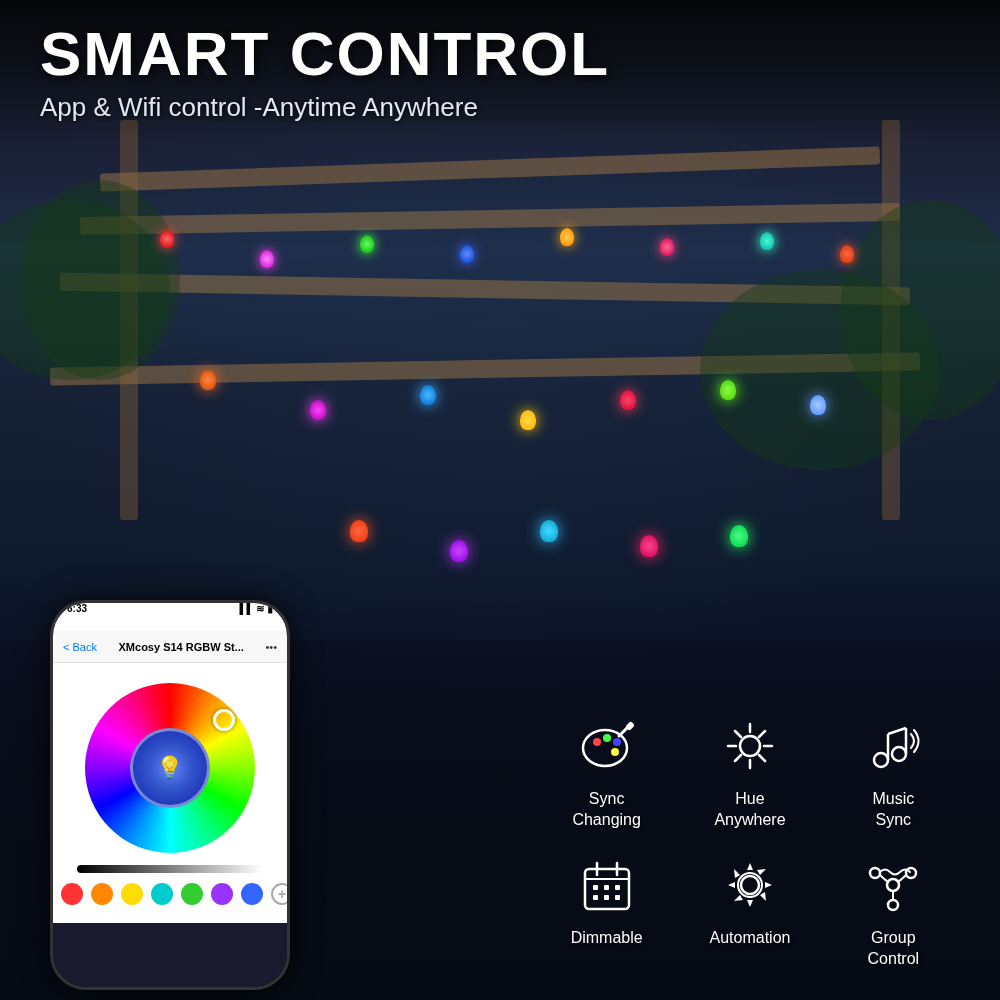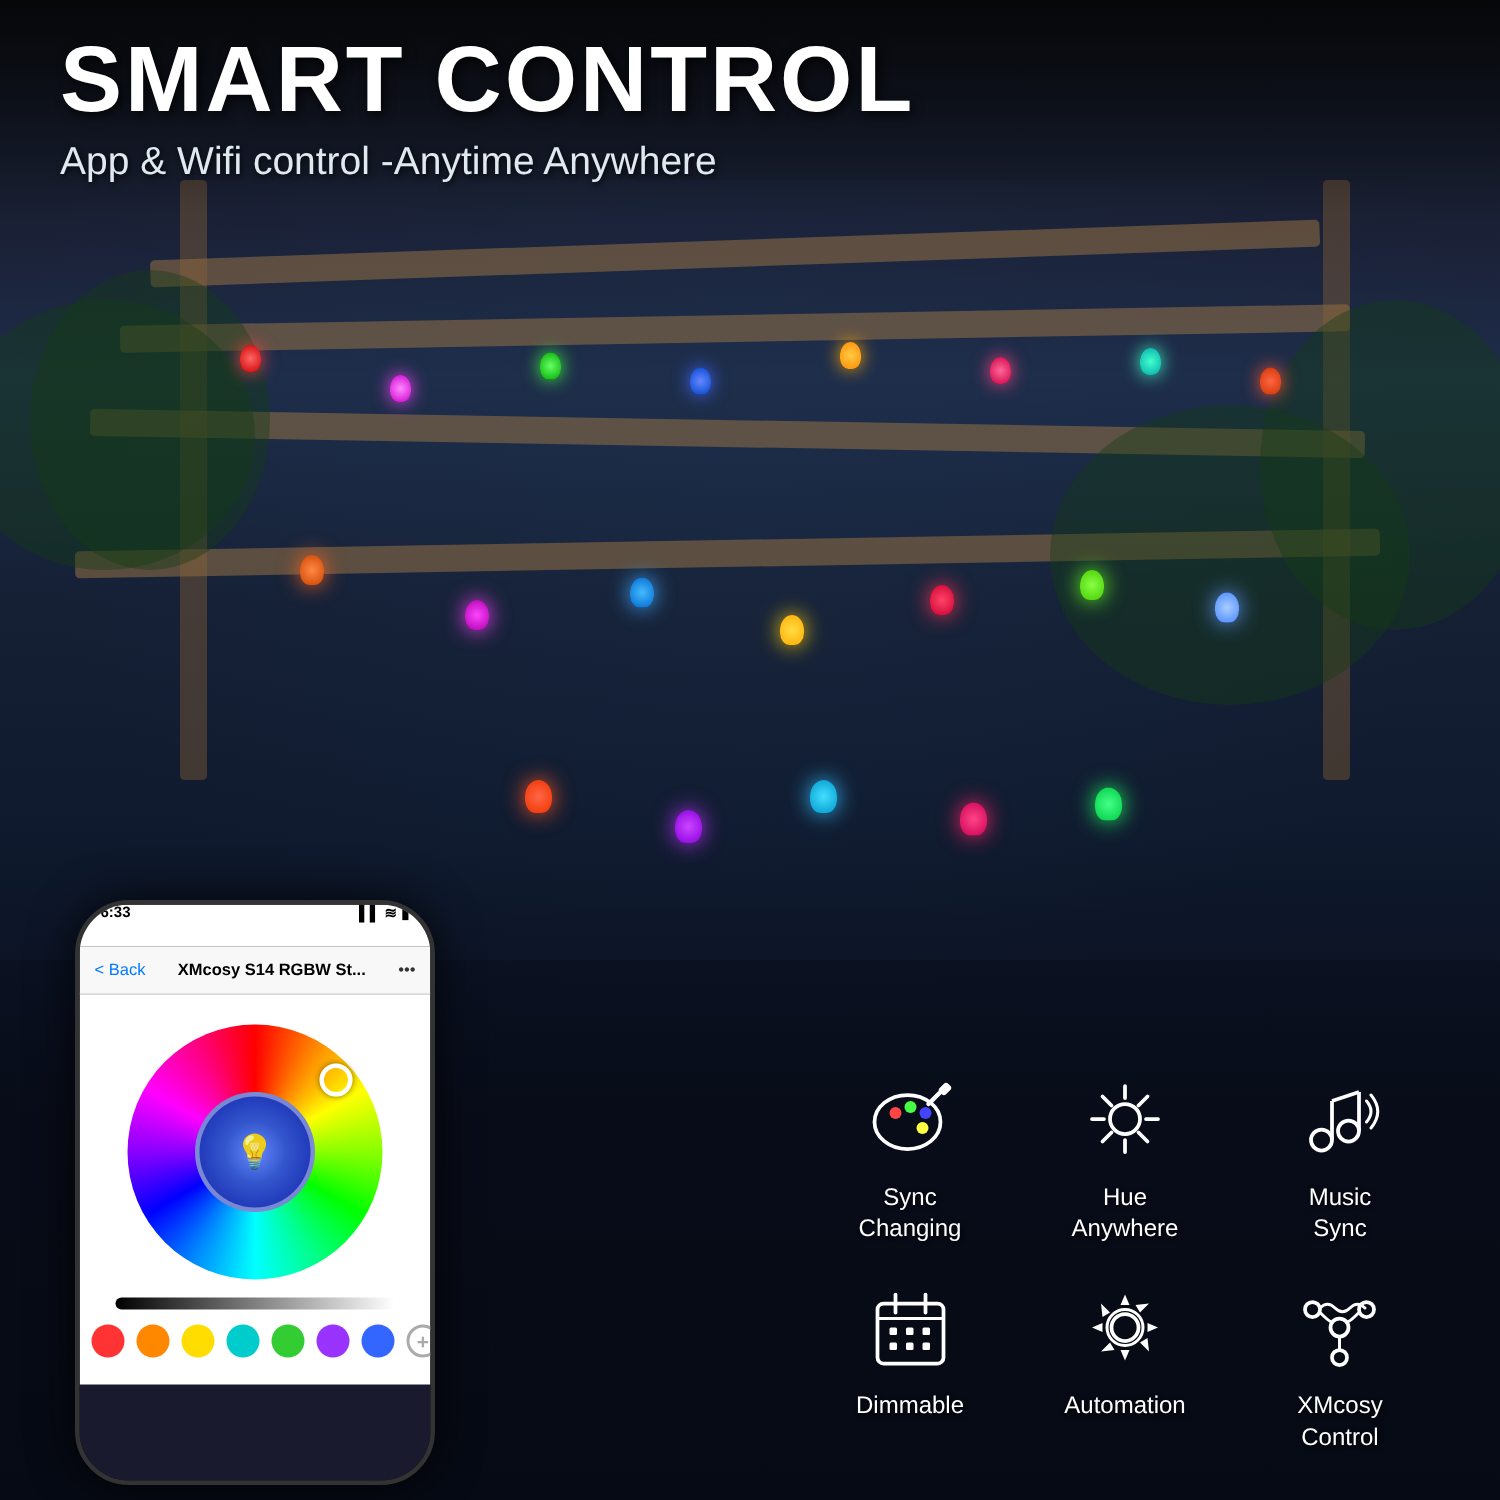--- a/index.html
+++ b/index.html
@@ -520,19 +520,19 @@
           <circle cx="30" cy="50" r="5" fill="none" stroke="white" stroke-width="2.5"></circle>
 
           <path d="M17 20 Q22 25 24 26" fill="none" stroke="white" stroke-width="2" stroke-linecap="round"></path>
           <path d="M43 20 Q38 25 36 26" fill="none" stroke="white" stroke-width="2" stroke-linecap="round"></path>
           <path d="M30 36 Q30 42 30 45" fill="none" stroke="white" stroke-width="2" stroke-linecap="round"></path>
 
           <path d="M17 17 Q22 12 27 17 Q32 22 37 17 Q42 12 47 17" fill="none" stroke="white" stroke-width="2" stroke-linecap="round"></path>
         </svg>
       </div>
       <div class="feature-label">
-        <span>XMcosy</span><br>
+        <span>Group</span><br>
         <span>Control</span>
       </div>
     </div>
   </div>
 
 </div>
 
 </body></html>

